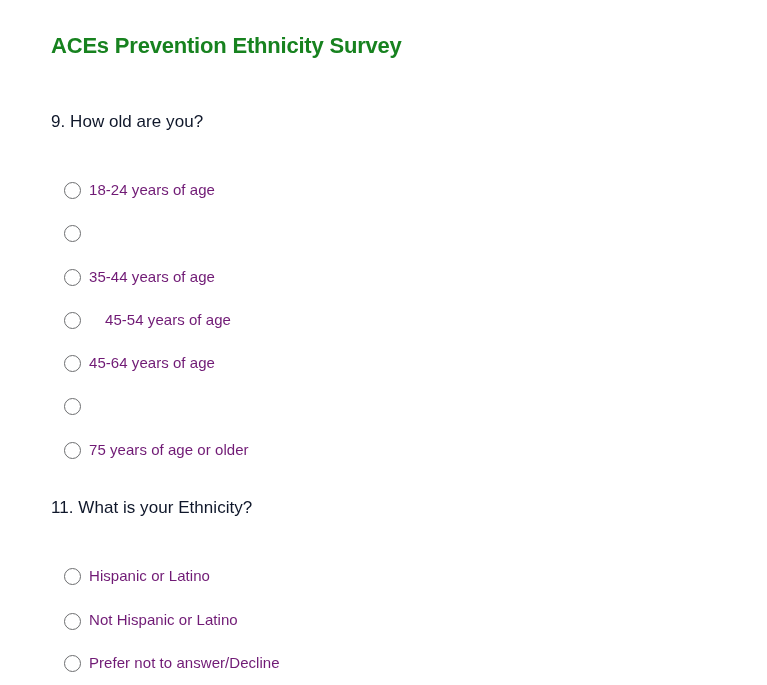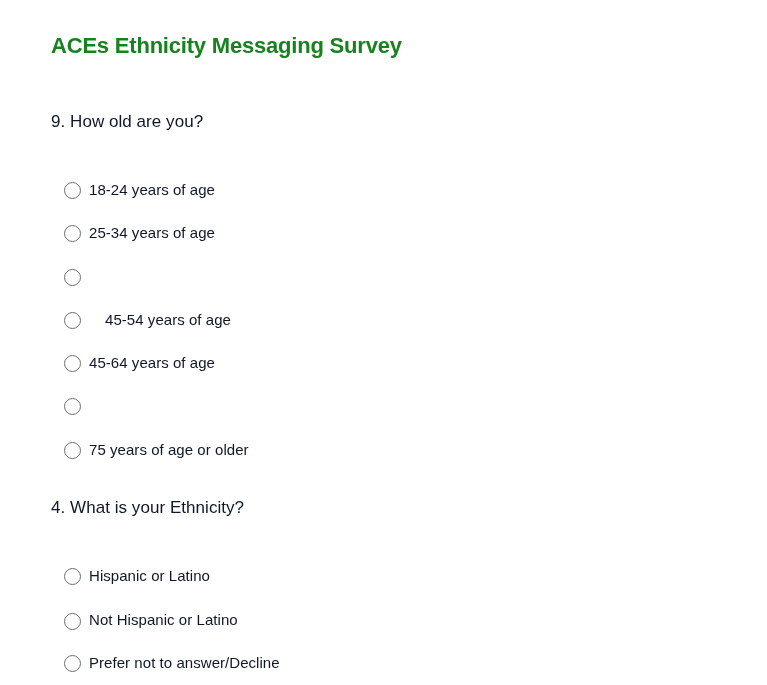--- a/index.html
+++ b/index.html
@@ -76,66 +76,66 @@
     border-radius: 50%;
     box-sizing: content-box;
     background: #ffffff;
     flex: 0 0 auto;
   }
 
   .option-label {
     margin-left: 8px;
     font-size: 15px;
     line-height: 20px;
-    color: #0f172a;
+    color: #701a75;
     letter-spacing: 0.05px;
   }
 </style>
 </head>
 <body>
 
 <div class="page">
 
-  <div class="survey-title">ACEs Ethnicity Messaging Survey</div>
+  <div class="survey-title">ACEs Prevention Ethnicity Survey</div>
 
   <div class="question-block q9">
     <div class="question-text">9. How old are you?</div>
 
     <ul class="options">
       <li class="option-row" style="top: 46px;">
         <span class="radio-circle"></span>
         <span class="option-label">18-24 years of age</span>
       </li>
       <li class="option-row" style="top: 89px;">
         <span class="radio-circle"></span>
-        <span class="option-label">25-34 years of age</span>
       </li>
       <li class="option-row" style="top: 133px;">
         <span class="radio-circle"></span>
+        <span class="option-label">35-44 years of age</span>
       </li>
       <li class="option-row" style="top: 176px; gap: 16px;">
         <span class="radio-circle"></span>
         <span class="option-label">45-54 years of age</span>
       </li>
       <li class="option-row" style="top: 219px;">
         <span class="radio-circle"></span>
         <span class="option-label">45-64 years of age</span>
       </li>
       <li class="option-row" style="top: 262px;">
         <span class="radio-circle"></span>
       </li>
       <li class="option-row" style="top: 306px;">
         <span class="radio-circle"></span>
         <span class="option-label">75 years of age or older</span>
       </li>
     </ul>
   </div>
 
   <div class="question-block q10">
-    <div class="question-text">4. What is your Ethnicity?</div>
+    <div class="question-text">11. What is your Ethnicity?</div>
 
     <ul class="options">
       <li class="option-row" style="top: 46px;">
         <span class="radio-circle"></span>
         <span class="option-label">Hispanic or Latino</span>
       </li>
       <li class="option-row" style="top: 90px; align-items: flex-end;">
         <span class="radio-circle"></span>
         <span class="option-label">Not Hispanic or Latino</span>
       </li>

